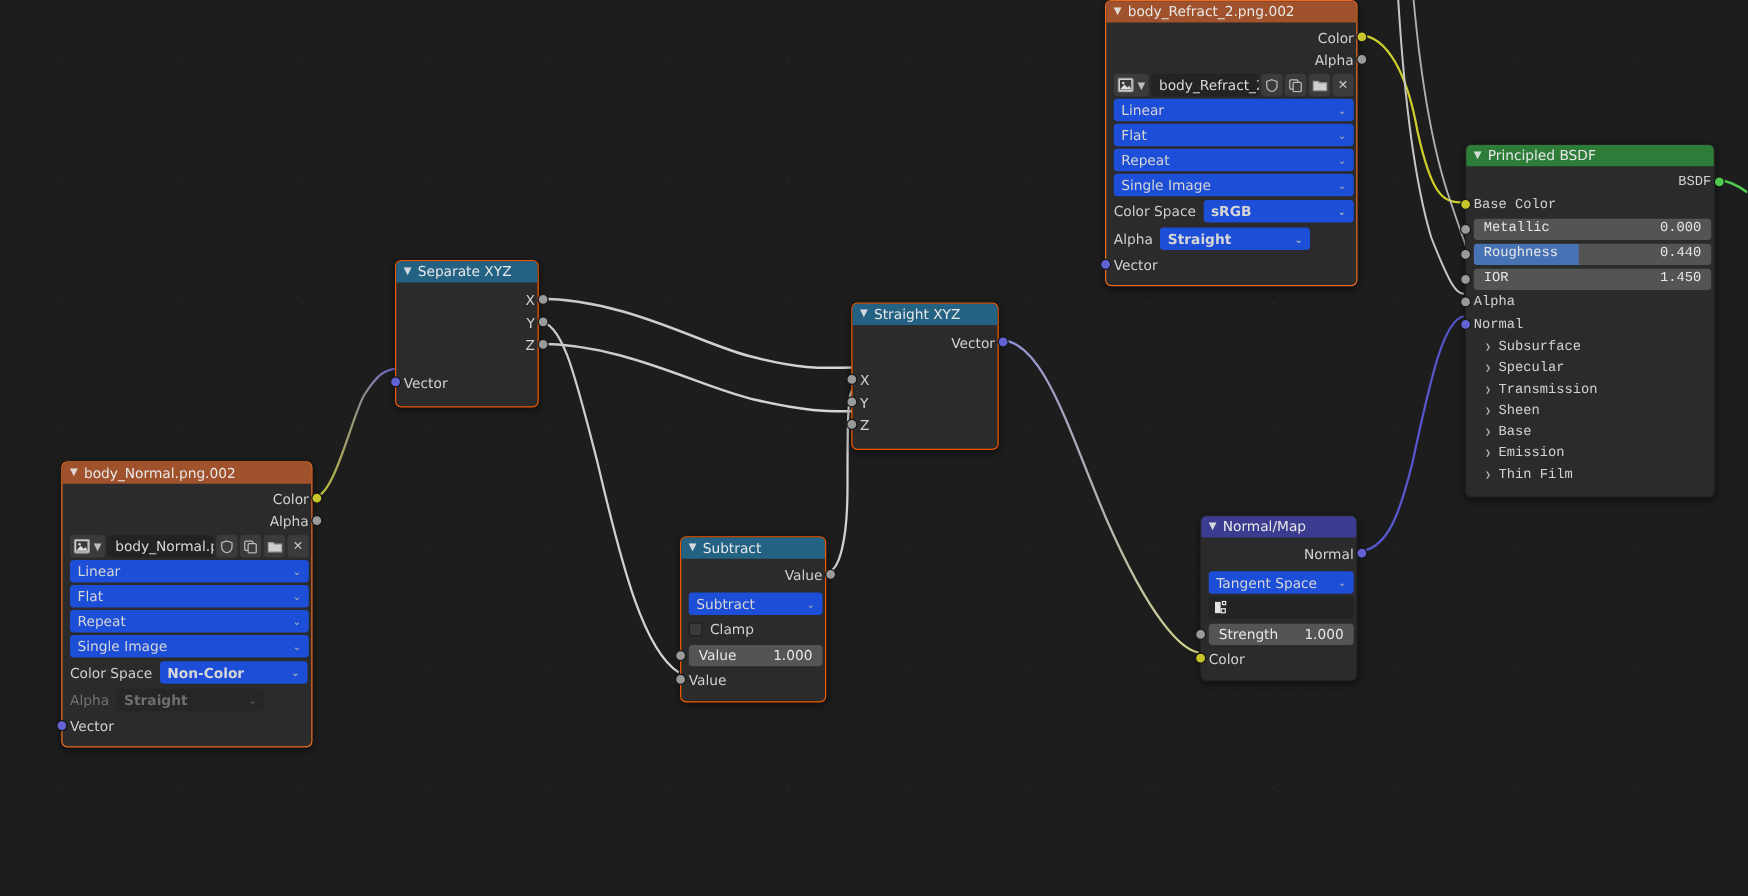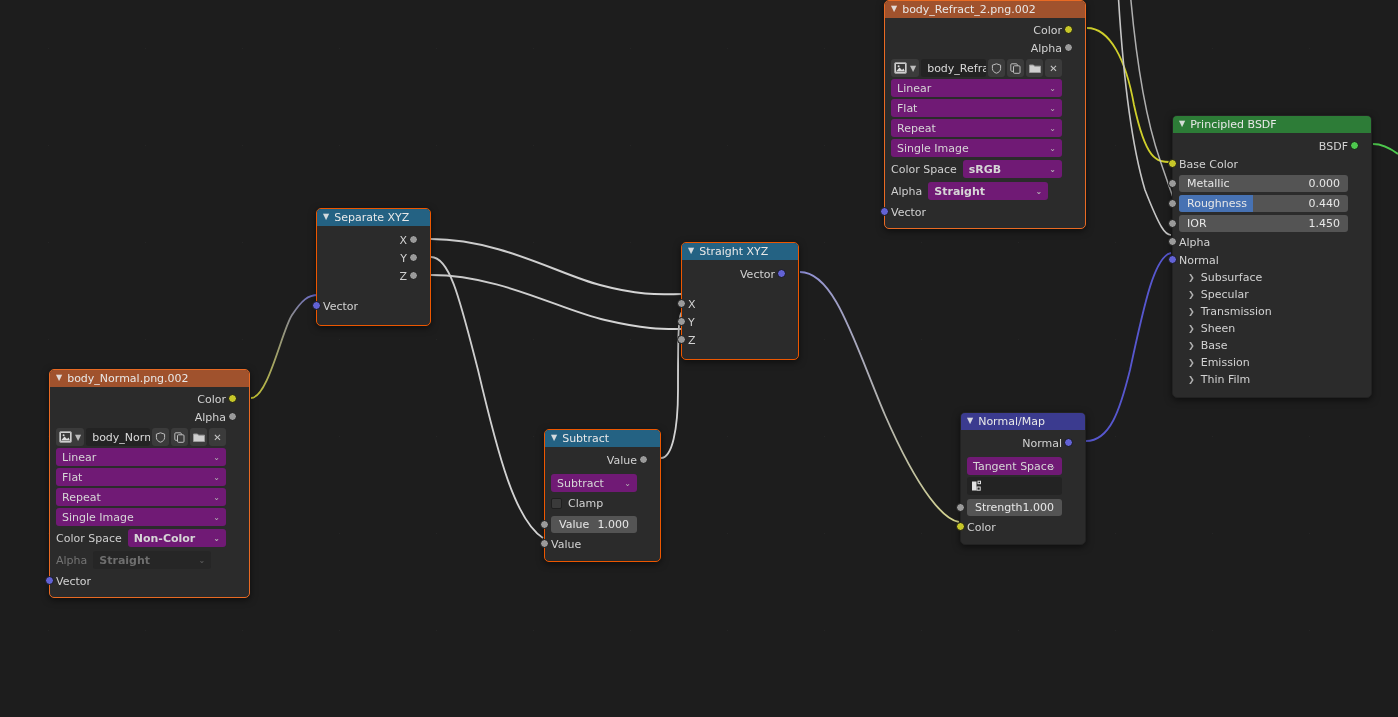--- a/index.html
+++ b/index.html
@@ -37,39 +37,39 @@
     padding-left:6px;
     font-size:11px; color:#e8e8e8;
     display:flex; align-items:center; gap:5px;
     white-space:nowrap; overflow:hidden;
   }
   .nhead .chev{ font-size:8px; opacity:.9; transform:translateY(-1px); }
   .h-tex{ background:#a0522d; }
   .h-conv{ background:#246283; }
   .h-shader{ background:#2d7c37; }
   .h-vec{ background:#3b3b8f; }
-  .nbody{ padding:3px 23px 7px 6px; }
+  .nbody{ padding:3px 2px 7px 6px; }
 
   .row{ height:18px; display:flex; align-items:center; position:relative; }
   .row.out{ justify-content:flex-end; }
   .lbl{ font-size:11px; color:#d2d2d2; white-space:nowrap; }
 
   .sock{
     position:absolute; width:9px; height:9px; border-radius:50%;
     border:1px solid #161616;
   }
   .s-yellow{ background:#c7c729; }
   .s-grey{ background:#9a9a9a; }
   .s-purple{ background:#6262d5; }
   .s-green{ background:#4ec94e; }
   .s-in{ left:-11px; }
   .s-out{ right:-11px; }
 
   .drop{
-    height:18px; margin:2px 0; background:#701a75; border-radius:3px;
+    height:18px; margin:2px 0; background:#1d4ed8; border-radius:3px;
     display:flex; align-items:center; padding:0 6px;
     font-size:11px; color:#d6d6d6; position:relative; white-space:nowrap;
   }
   .drop .cv{ position:absolute; right:6px; font-size:8px; color:#b5b5b5; }
   .drop.dis{ color:#6e6e6e; background:#262626; }
   .drop.dis .cv{ color:#5a5a5a; }
 
   .proprow{ display:flex; align-items:center; height:20px; margin:2px 0; gap:6px; }
   .proprow .pl{ font-size:11px; color:#cfcfcf; white-space:nowrap; }
   .proprow .pl.dim{ color:#747474; }
@@ -441,21 +441,21 @@
       <span class="lbl">Color</span>
     </div>
   </div>
 </div>
 
 <div class="node" style="left:1172px; top:115px; width:200px; border-color:#222;">
   <div class="nhead h-shader">
     <span class="chev">▼</span>
     <span>Principled BSDF</span>
   </div>
-  <div class="nbody" style="padding-top:4px; padding-bottom:9px;">
+  <div class="nbody" style="padding-top:4px; padding-bottom:9px;font-family:Liberation Mono, monospace;">
     <div class="row out">
       <span class="lbl">BSDF</span>
       <span class="sock s-green s-out" style="top:4px;"></span>
     </div>
 
     <div class="row">
       <span class="sock s-yellow s-in" style="top:4px;"></span>
       <span class="lbl">Base Color</span>
     </div>
 

